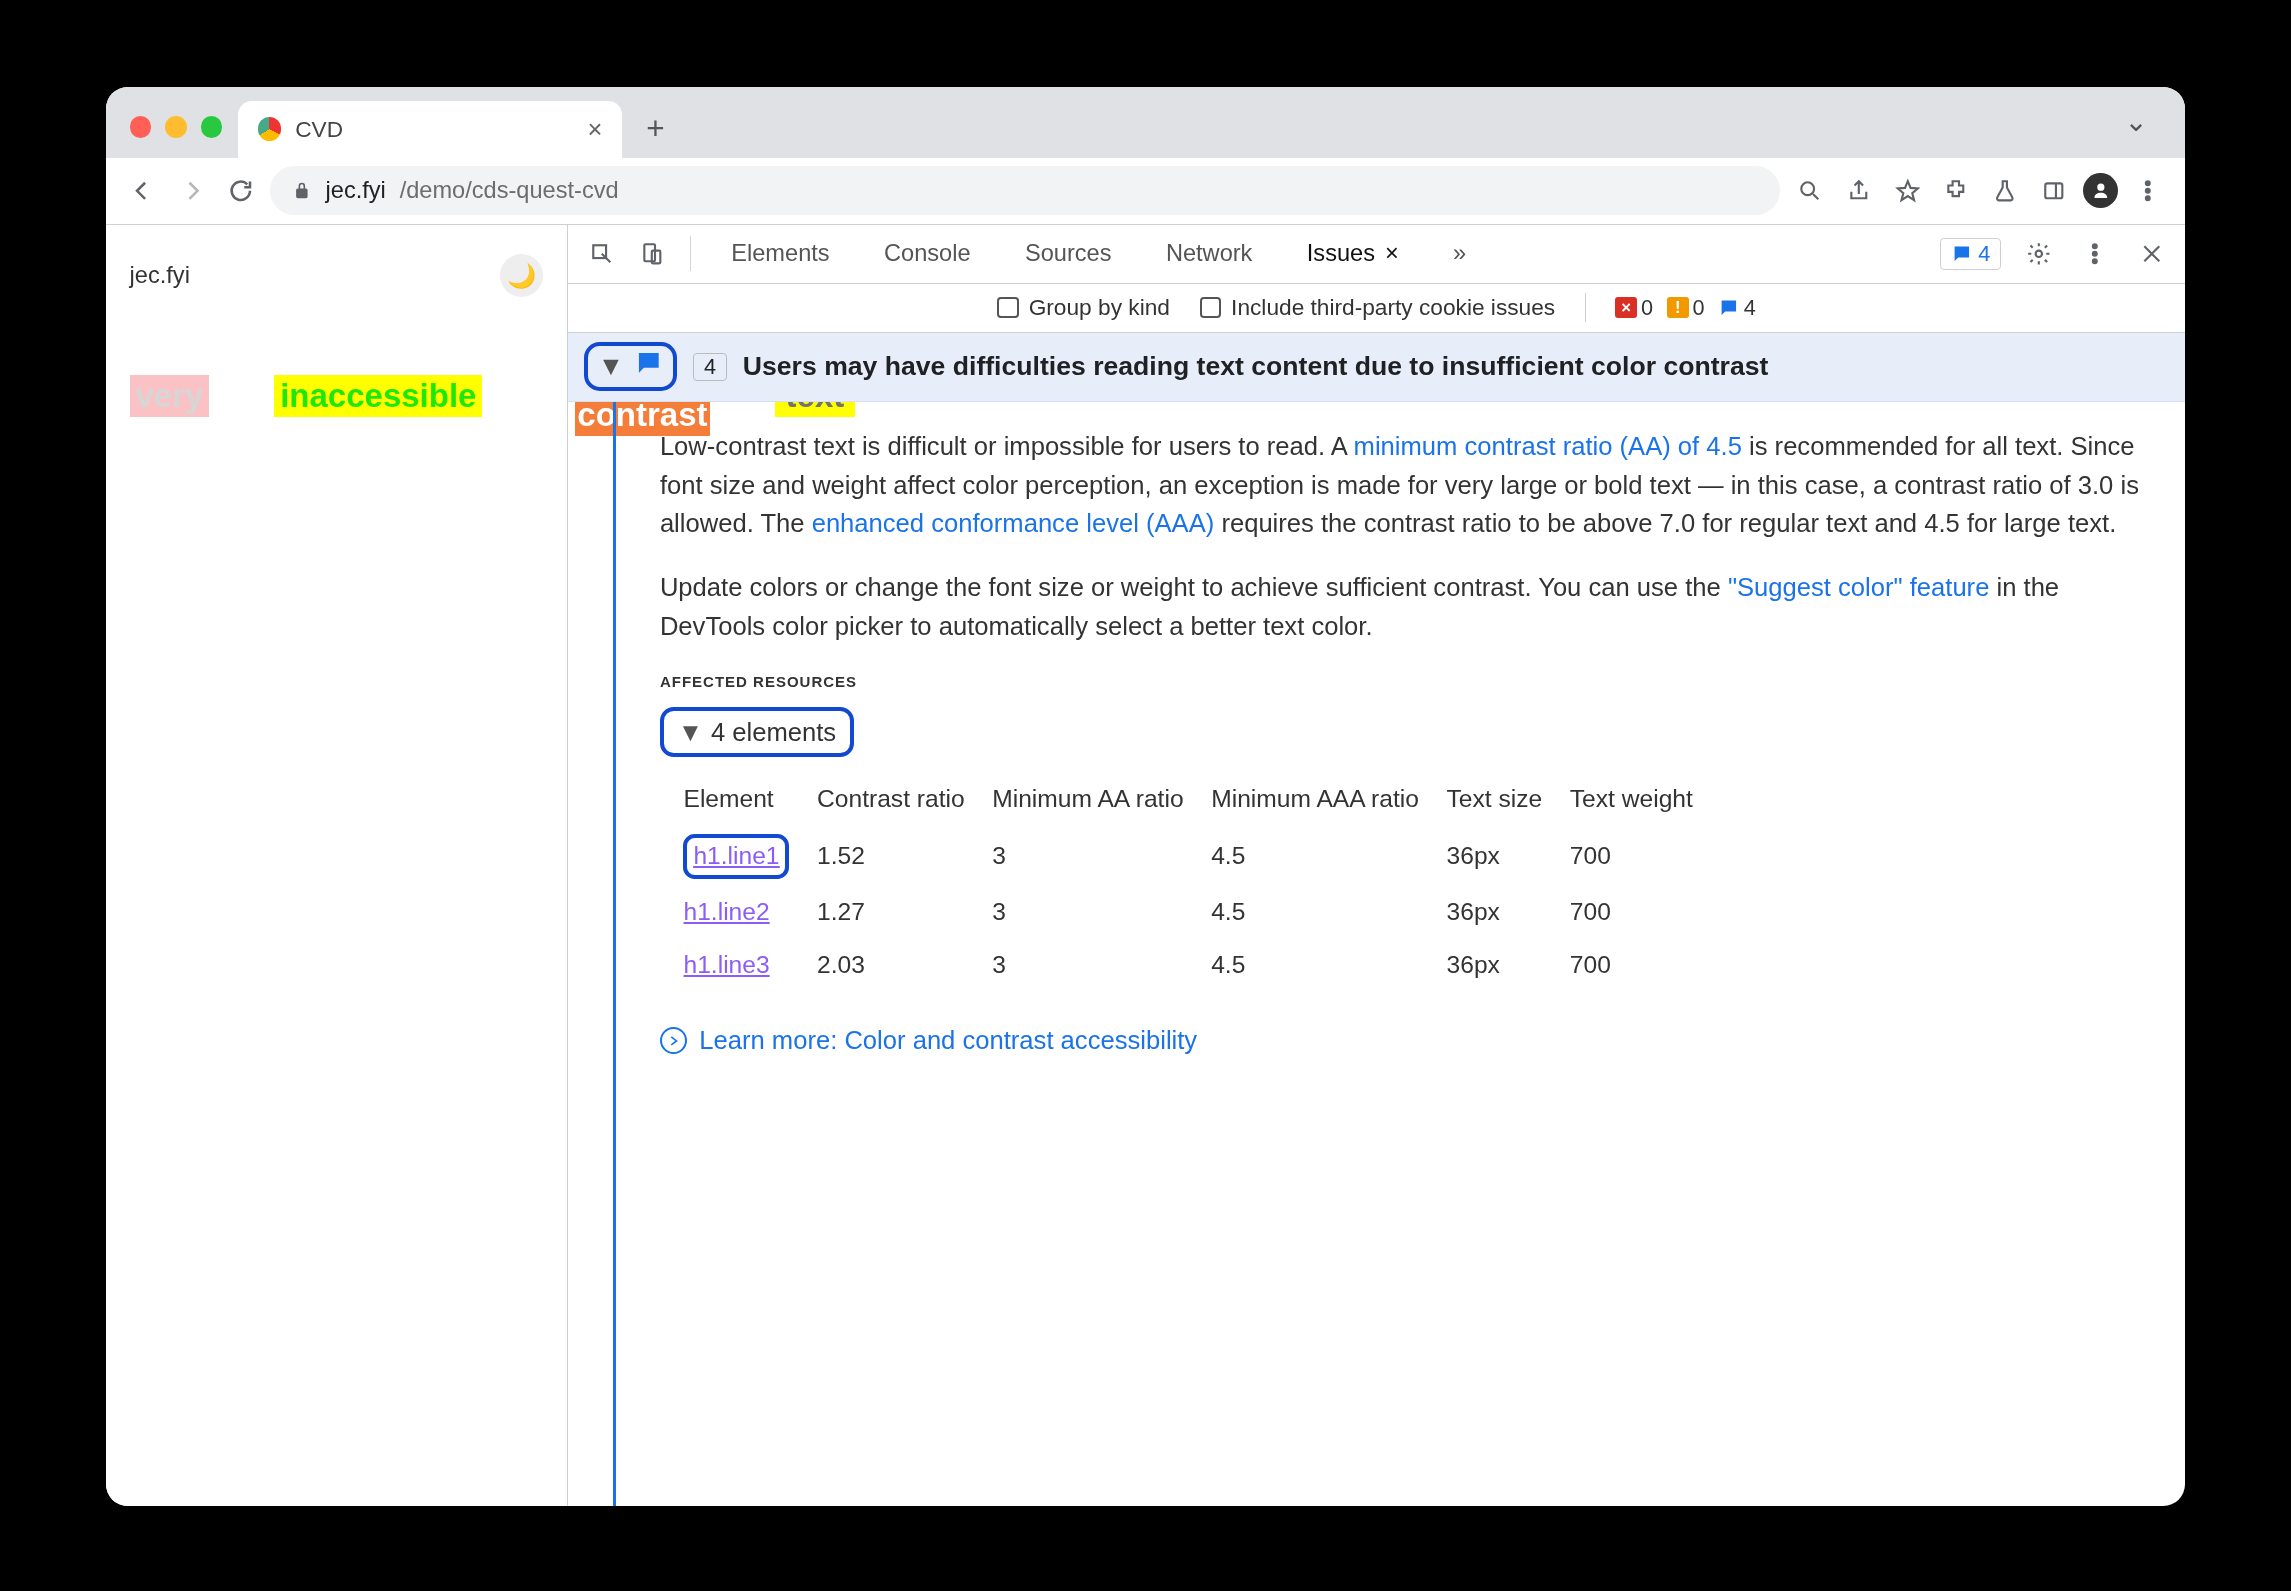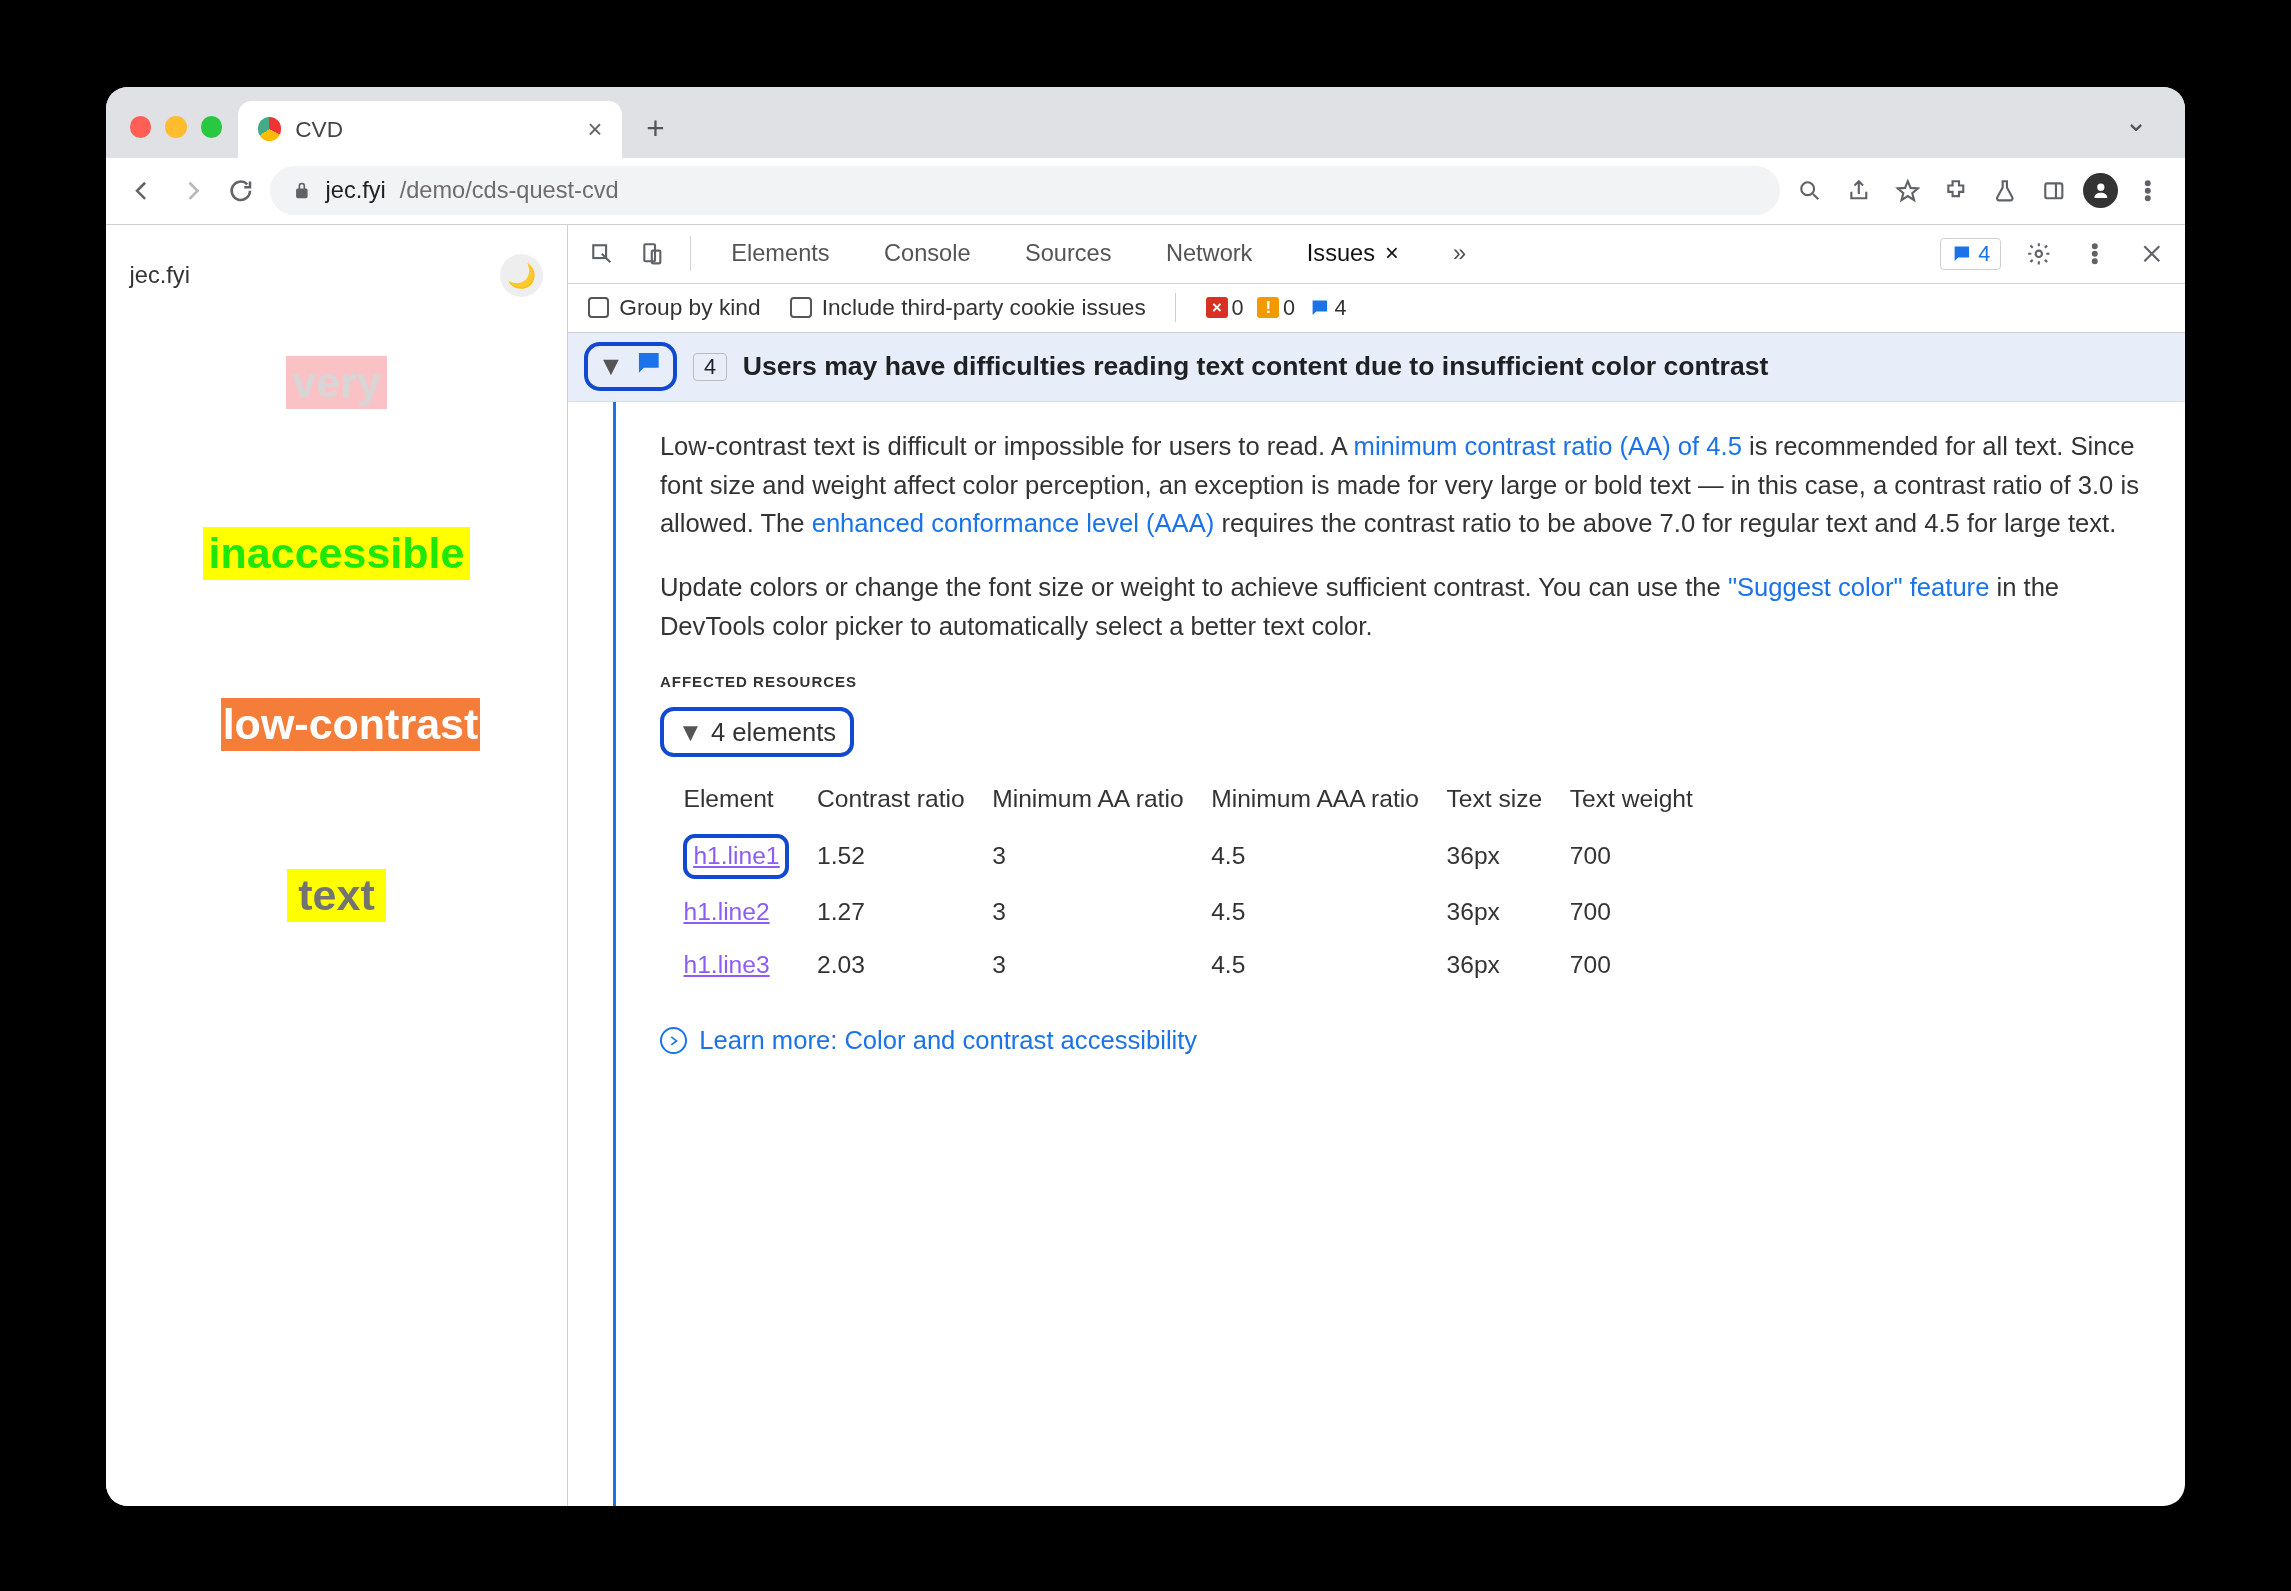--- a/index.html
+++ b/index.html
@@ -60,34 +60,34 @@
   .avatar{width:35px;height:35px;border-radius:50%;background:#333;display:flex;align-items:center;justify-content:center;}
   .avatar svg{fill:#fff;width:21.7px;height:21.7px;}
   
   .content { flex:1; display:flex; min-height:0;}
   .page {
     width:461px; background:#fff; padding:29.6px 23.6px;
     font-size:23.6px; color:#333;
   }
   .page-head{display:flex;align-items:center;justify-content:space-between;margin-bottom:59px;}
   .moon{width:43px;height:43px;border-radius:50%;background:#eee;display:flex;align-items:center;justify-content:center;}
-  .lines{display:flex;flex-direction:column;align-items:center;gap:118px;font-weight:700;font-size:43px;}
+  .lines{display:flex;flex-direction:row;align-items:center;gap:65px;font-weight:700;font-size:33px;}
   .l1{background:#fbc2c6;color:#d6d6d6;padding:2px 5.9px;}
   .l2{background:#ffff00;color:#1ee80a;padding:2px 5.9px;}
   .l3{background:#f47d3a;color:#fff;padding:2px 2px;margin-left:28px;}
   .l4{background:#ffff00;color:#737373;padding:2px 11px;}
   
   .devtools{flex:1;border-left:1px solid #cfcfcf;display:flex;flex-direction:column;min-height:0;}
   .dt-tabs{height:59px;border-bottom:1px solid #cfcfcf;display:flex;align-items:center;padding:0 13.8px;gap:11px;font-size:23.6px;color:#555;}
   .dt-tabs .seg{padding:0 21.7px;height:100%;display:flex;align-items:center;gap:9.9px;}
   .dt-tabs .seg.active{color:#111;font-weight:500;}
   .dt-tabs .divider{width:1px;height:35px;background:#d4d4d4;margin:0 7.9px;}
   .pill{display:flex;align-items:center;gap:5.9px;border:1px solid #cfcfcf;border-radius:3.9px;padding:2px 9.9px;color:#1a73e8;font-size:21.7px;}
   .pill svg{width:21.7px;height:21.7px;fill:#1a73e8;}
-  .dt-sub{height:49px;border-bottom:1px solid #cfcfcf;display:flex;align-items:center;justify-content:flex-start;gap:29.6px;padding:0 19.7px;font-size:22.7px;color:#333;}
+  .dt-sub{height:49px;border-bottom:1px solid #cfcfcf;display:flex;align-items:center;justify-content:center;gap:29.6px;padding:0 19.7px;font-size:22.7px;color:#333;}
   .chk{display:flex;align-items:center;gap:9.9px;}
   .chk .box{width:21.7px;height:21.7px;border:2px solid #555;border-radius:3.9px;}
   .counts{display:flex;align-items:center;gap:13.8px;font-size:21.7px;}
   .cnt{display:flex;align-items:center;gap:3.9px;}
   .sq{width:21.7px;height:21.7px;display:flex;align-items:center;justify-content:center;border-radius:3px;color:#fff;font-weight:700;font-size:16.7px;}
   .sq.red{background:#d93025;} .sq.ora{background:#f29900;}
   .sq.blue svg{width:21.7px;height:21.7px;fill:#1a73e8;}
   .divider2{width:1px;height:29.6px;background:#cfcfcf;}
   
   .issue-head{background:#e8eef9;border-bottom:1px solid #d4dff3;display:flex;align-items:center;gap:15.8px;padding:9.9px 15.8px;font-size:26.6px;font-weight:700;color:#202124;}

